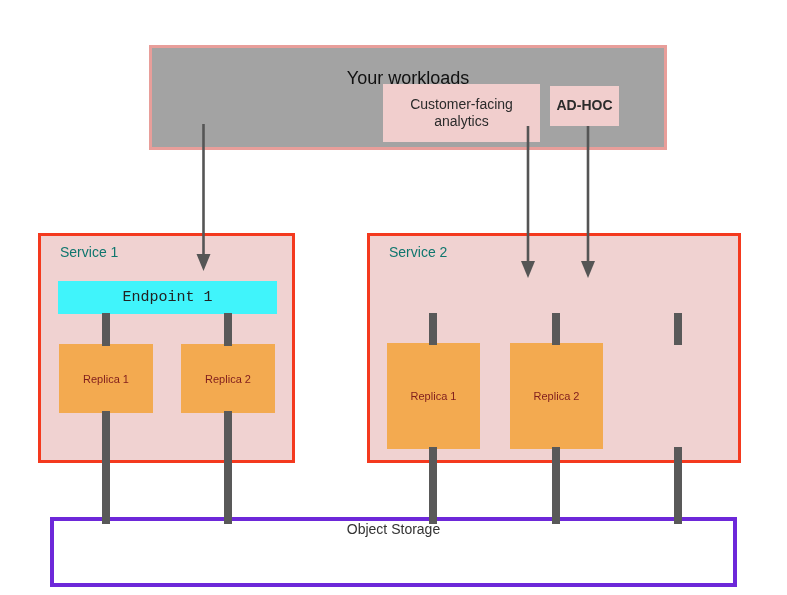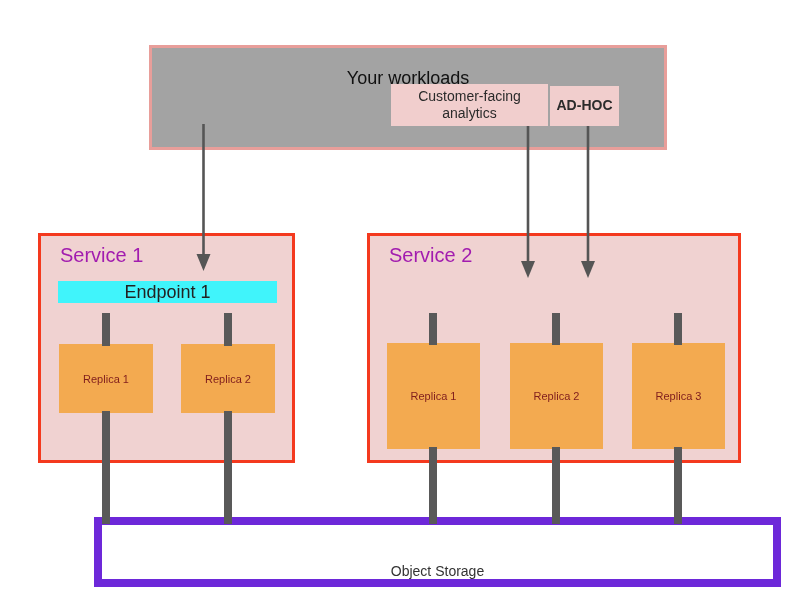--- a/index.html
+++ b/index.html
@@ -35,48 +35,49 @@
     color: #2b2b2b;
     font-size: 14px;
     line-height: 1.25;
     display: flex;
     align-items: center;
     justify-content: center;
     text-align: center;
     padding: 2px 6px;
   }
   .chip-writes   { left: 169px; top: 85px; width: 70px;  height: 39px; }
-  .chip-analytics{ left: 383px; top: 84px; width: 157px; height: 42px; margin-left: 8px; }
+  .chip-analytics{ left: 383px; top: 84px; width: 157px; height: 58px; }
   .chip-adhoc    { left: 550px; top: 86px; width: 69px;  height: 40px; font-weight: bold; }
 
   
   .service {
     position: absolute;
     top: 233px; height: 230px;
     background: #f0d2d1;
     border: 3px solid #f4391e;
   }
   .service-1 { left: 38px;  width: 257px; }
   .service-2 { left: 367px; width: 374px; }
   .service-name {
     position: absolute;
     left: 19px; top: 8px;
-    font-size: 20px;
-    color: #a21caf;
+    font-size: 14px;
+    color: #0f766e;
   }
 
   .endpoint {
     position: absolute;
-    top: 281px; height: 22px;
+    top: 281px; height: 33px;
     background: #40f4fb;
     color: #222222;
-    font-size: 18px;
+    font-size: 15px;
     display: flex;
     align-items: center;
     justify-content: center;
+    font-family: Liberation Mono, monospace;
   }
   .endpoint-1 { left: 58px;  width: 219px; }
   .endpoint-2 { left: 388px; width: 338px; }
 
   .replica {
     position: absolute;
     background: #f3aa50;
     color: #7f1d1d;
     font-size: 11px;
     display: flex;
@@ -88,27 +89,26 @@
   .s2-r1 { left: 387px; top: 343px; width: 93px; height: 106px; }
   .s2-r2 { left: 510px; top: 343px; width: 93px; height: 106px; }
   .s2-r3 { left: 632px; top: 343px; width: 93px; height: 106px; }
 
   
   .storage {
     position: absolute;
     left: 50px; top: 517px;
     width: 687px; height: 70px;
     background: #ffffff;
-    border: 8px solid #6d28d9;
+    border: 4px solid #6d28d9;
     color: #333333;
     font-size: 14px;
     display: flex;
-    align-items: flex-end;
+    align-items: flex-start;
     justify-content: center;
-    margin-left: 44px;
   }
 
   
   .overlay {
     position: absolute;
     left: 0; top: 0;
     pointer-events: none;
   }
 </style>
 </head>
@@ -127,21 +127,20 @@
   </div>
   <div class="endpoint endpoint-1">Endpoint 1</div>
   <div class="replica s1-r1">Replica 1</div>
   <div class="replica s1-r2">Replica 2</div>
 
   <div class="service service-2">
     <div class="service-name">Service 2</div>
   </div>
   <div class="replica s2-r1">Replica 1</div>
   <div class="replica s2-r2">Replica 2</div>
-  <div class="replica s2-r3">Replica 3</div>
 
   <div class="storage">
     <span>Object Storage</span>
   </div>
 
   <svg class="overlay" width="787" height="595" viewBox="0 0 787 595">
 
     <g stroke="#595959" stroke-width="8">
       <line x1="106" y1="313" x2="106" y2="346"></line>
       <line x1="228" y1="313" x2="228" y2="346"></line>

